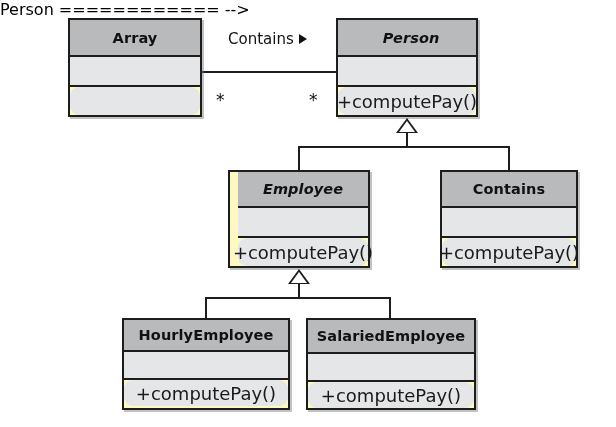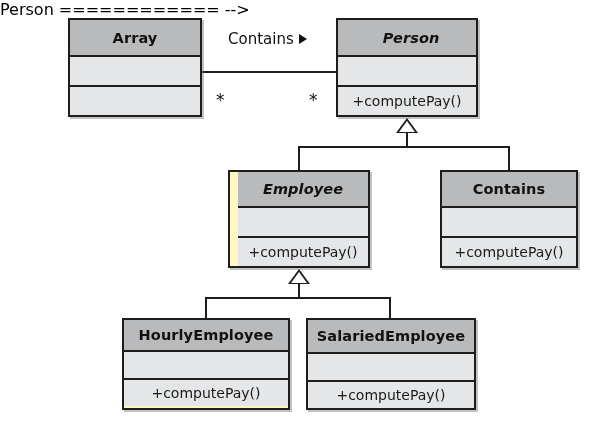--- a/index.html
+++ b/index.html
@@ -47,22 +47,23 @@
     background: #e4e6e8;
     border-bottom: 2px solid #1d1d1d;
   }
   .uml-ops {
     box-sizing: border-box;
     background: #e4e6e8;
     display: flex;
     align-items: center;
     justify-content: center;
     color: #1a1a1a;
-    font-size: 14px;
+    font-size: 18px;
     white-space: nowrap;
+    border-radius: 9px;
   }
 
   
   .line-h {
     position: absolute;
     background: #1d1d1d;
     height: 2px;
     z-index: 2;
   }
   .line-v {

